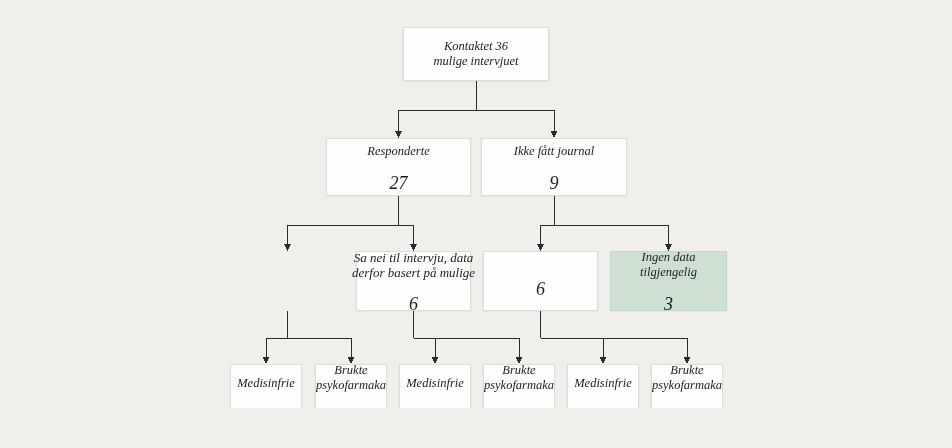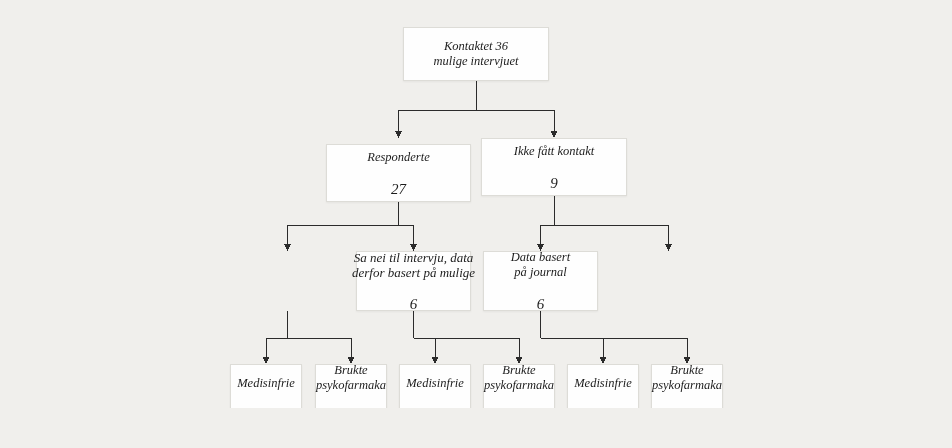--- a/index.html
+++ b/index.html
@@ -23,21 +23,21 @@
     display: flex;
     flex-direction: column;
     align-items: center;
     justify-content: center;
     text-align: center;
     font-style: italic;
     color: var(--text-color, #1c1c1c);
   }
   .box .label { display: flex; flex-direction: column; align-items: center; justify-content: flex-end; }
   .box .line { font-size: 12.5px; line-height: 15px; white-space: nowrap; }
-  .box .value { font-size: 15px; line-height: 15px; margin-top: 17px; }
+  .box .value { font-size: 18px; line-height: 15px; margin-top: 17px; }
   .box.leaf .label { height: 30px; }
   .box.wide .line { font-size: 13px; }
   .box.highlight { background: var(--highlight-fill, #cde0d2); border-color: var(--highlight-border, #c3d7c9); }
 </style>
 </head>
 <body>
 
 <div class="canvas">
 
   <svg class="connectors" viewBox="0 0 952 448" shape-rendering="crispEdges" aria-hidden="true">
@@ -91,51 +91,54 @@
     </g>
   </svg>
 
   <div class="box" style="left:403px;top:27px;width:146px;height:54px">
     <div class="label">
       <div class="line">Kontaktet 36</div>
       <div class="line">mulige intervjuet</div>
     </div>
   </div>
 
-  <div class="box" style="left:326px;top:144px;width:145px;height:58px">
+  <div class="box" style="left:326px;top:138px;width:145px;height:58px">
     <div class="label">
       <div class="line">Responderte</div>
     </div>
     <div class="value">27</div>
   </div>
 
   <div class="box" style="left:481px;top:138px;width:146px;height:58px">
     <div class="label">
-      <div class="line">Ikke fått kontakt</div>
+      <div class="line">Ikke fått journal</div>
     </div>
     <div class="value">9</div>
   </div>
 
 
   <div class="box wide" style="left:356px;top:251px;width:115px;height:60px">
     <div class="label">
       <div class="line">Sa nei til intervju, data</div>
       <div class="line">derfor basert på mulige</div>
     </div>
     <div class="value">6</div>
   </div>
 
   <div class="box" style="left:483px;top:251px;width:115px;height:60px">
-    <div class="label">
-      <div class="line">Data basert</div>
-      <div class="line">på journal</div>
-    </div>
     <div class="value">6</div>
   </div>
 
+  <div class="box highlight" style="left:610px;top:251px;width:117px;height:60px">
+    <div class="label">
+      <div class="line">Ingen data</div>
+      <div class="line">tilgjengelig</div>
+    </div>
+    <div class="value">3</div>
+  </div>
 
   <div class="box leaf" style="left:230px;top:364px;width:72px;height:60px">
     <div class="label">
       <div class="line">Medisinfrie</div>
     </div>
     <div class="value">16</div>
   </div>
 
   <div class="box leaf" style="left:315px;top:364px;width:72px;height:60px">
     <div class="label">

